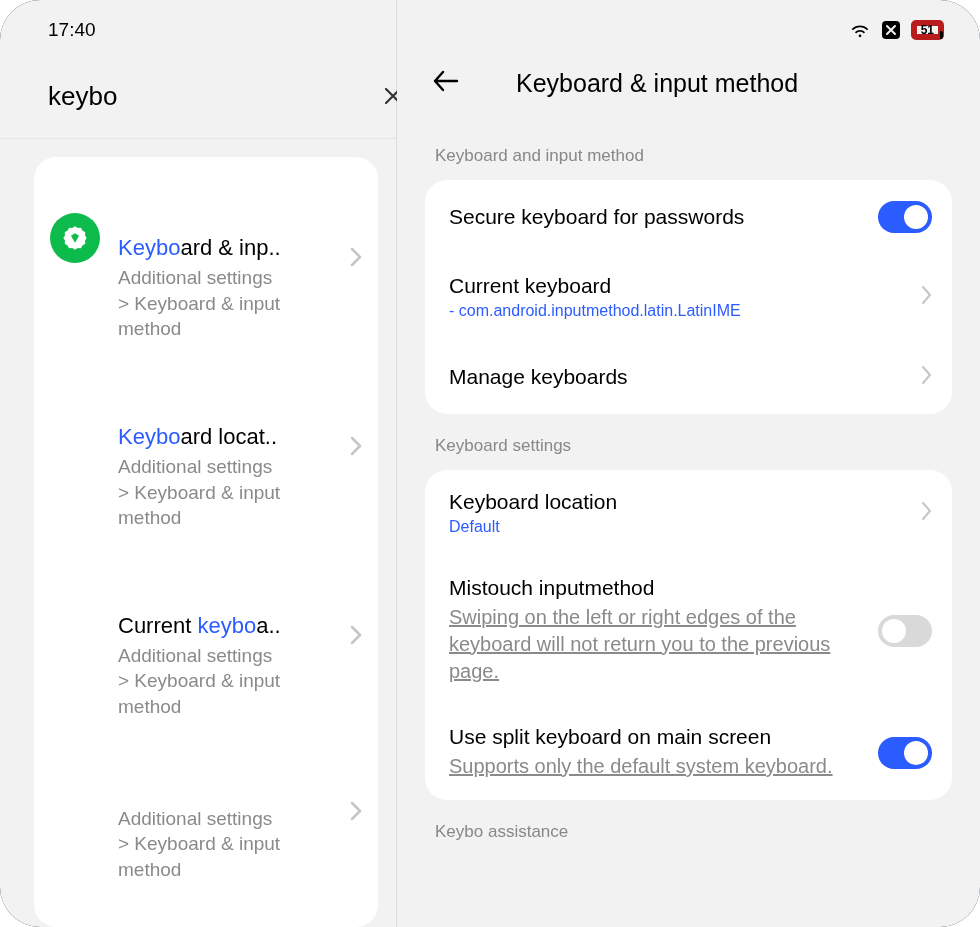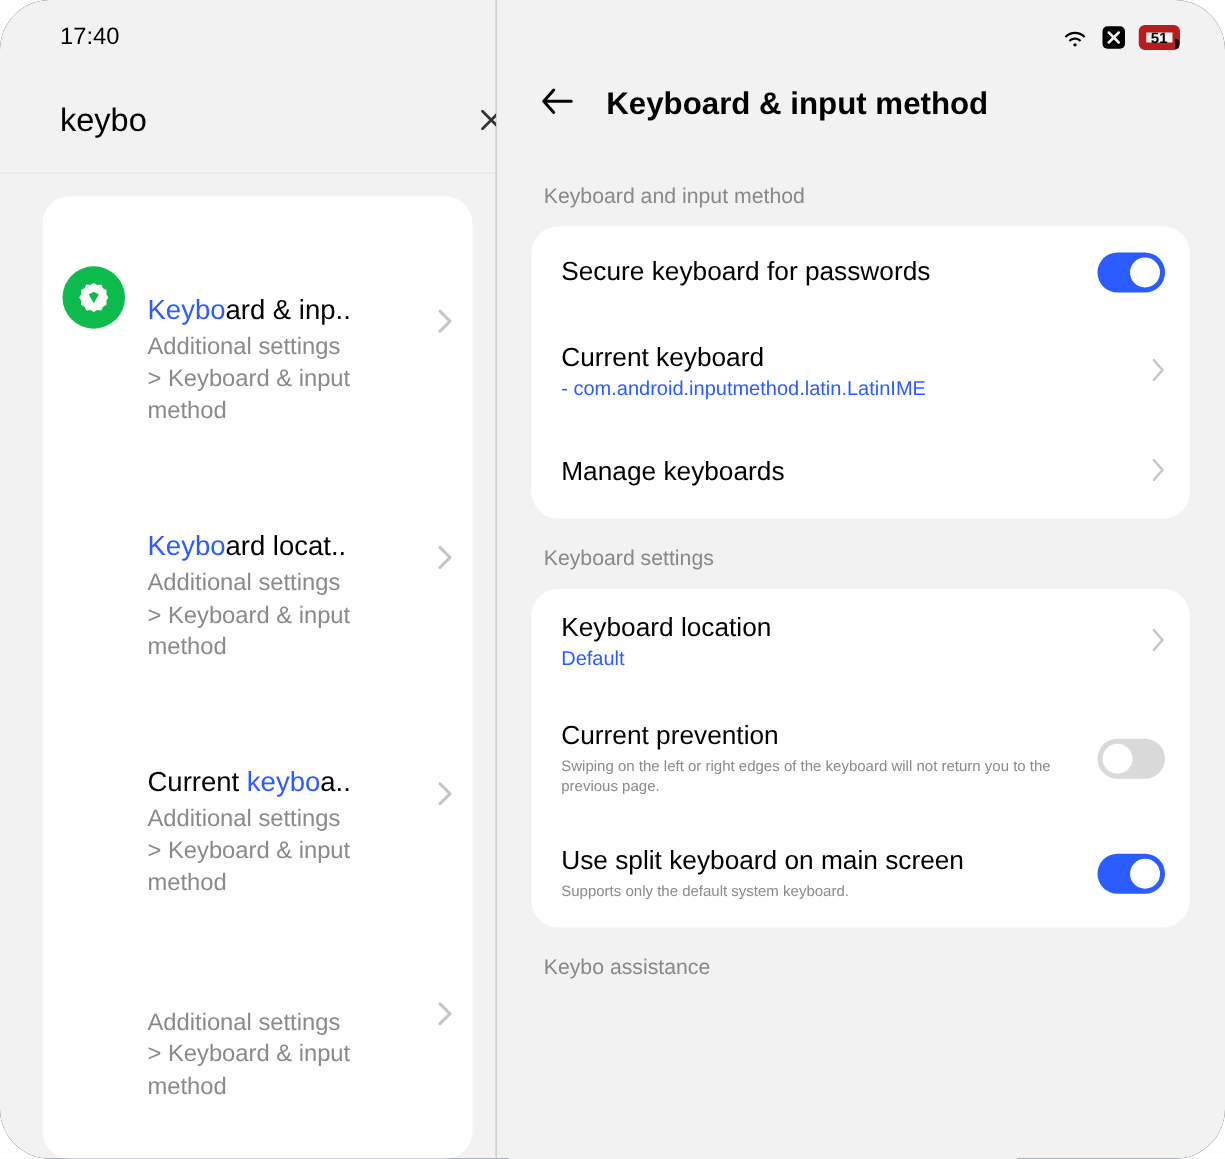--- a/index.html
+++ b/index.html
@@ -130,21 +130,21 @@
     padding: 0 36px;
     gap: 10px;
   }
   .header {
     display: flex;
     align-items: center;
     padding: 6px 24px 24px 32px;
     gap: 22px;
   }
   .back-btn { cursor: pointer; color: #000; padding: 4px; }
-  .header-title { font-size: 25px; font-weight: 700; color: #000; }
+  .header-title { font-size: 25px; font-weight: 400; color: #000; margin-left: 31px; }
 
   .body { padding: 0 28px; overflow-y: hidden; flex: 1; }
   .section-label {
     font-size: 17px; color: #888; font-weight: 500;
     padding: 22px 10px 14px 10px;
   }
   .card {
     background: #fff;
     border-radius: 22px;
     overflow: hidden;
@@ -152,21 +152,21 @@
   .row {
     display: flex;
     align-items: center;
     padding: 20px 20px 20px 24px;
     cursor: pointer;
     min-height: 74px;
   }
   .row-main { flex: 1; min-width: 0; }
   .row-title { font-size: 21px; font-weight: 500; color: #000; }
   .row-sub { font-size: 16px; color: #2b5cff; margin-top: 4px; }
-  .row-desc { font-size: 12px; color: #8a8a8a; margin-top: 4px; line-height: 1.35; max-width: 420px; }
+  .row-desc { font-size: 20px; color: #8a8a8a; margin-top: 4px; line-height: 1.35; max-width: 420px; text-decoration: underline; }
   .row-chev { color: #c5c5c5; }
 
   .toggle {
     width: 54px; height: 32px;
     border-radius: 20px;
     position: relative;
     cursor: pointer;
     flex-shrink: 0;
   }
   .toggle.on { background: #2b5cff; }
@@ -336,21 +336,21 @@
             <div class="row-sub">Default</div>
           </div>
           <div class="row-chev">
             <svg width="10" height="18" viewBox="0 0 10 18">
                 <path d="M1 1l7 8-7 8" stroke="#c5c5c5" stroke-width="2" fill="none" stroke-linecap="round" stroke-linejoin="round"></path>
               </svg>
           </div>
         </div>
         <div class="row">
           <div class="row-main">
-            <div class="row-title">Current prevention</div>
+            <div class="row-title">Mistouch inputmethod</div>
             <div class="row-desc">Swiping on the left or right edges of the keyboard will not return you to the previous page.</div>
           </div>
           <div class="toggle off">
               <div class="knob"></div>
             </div>
         </div>
         <div class="row">
           <div class="row-main">
             <div class="row-title">Use split keyboard on main screen</div>
             <div class="row-desc">Supports only the default system keyboard.</div>

